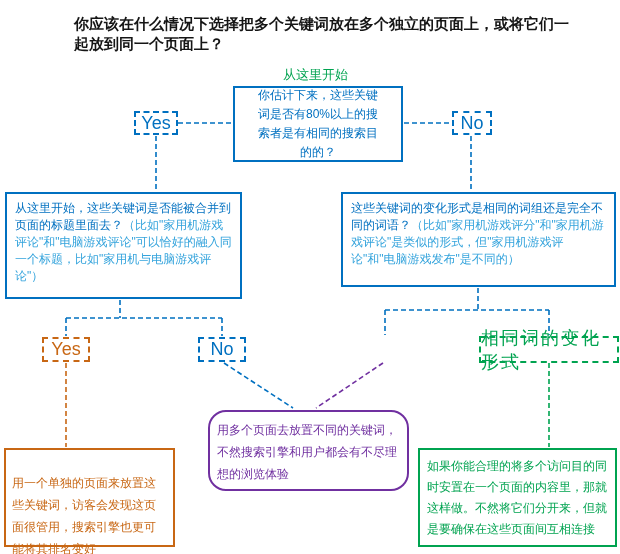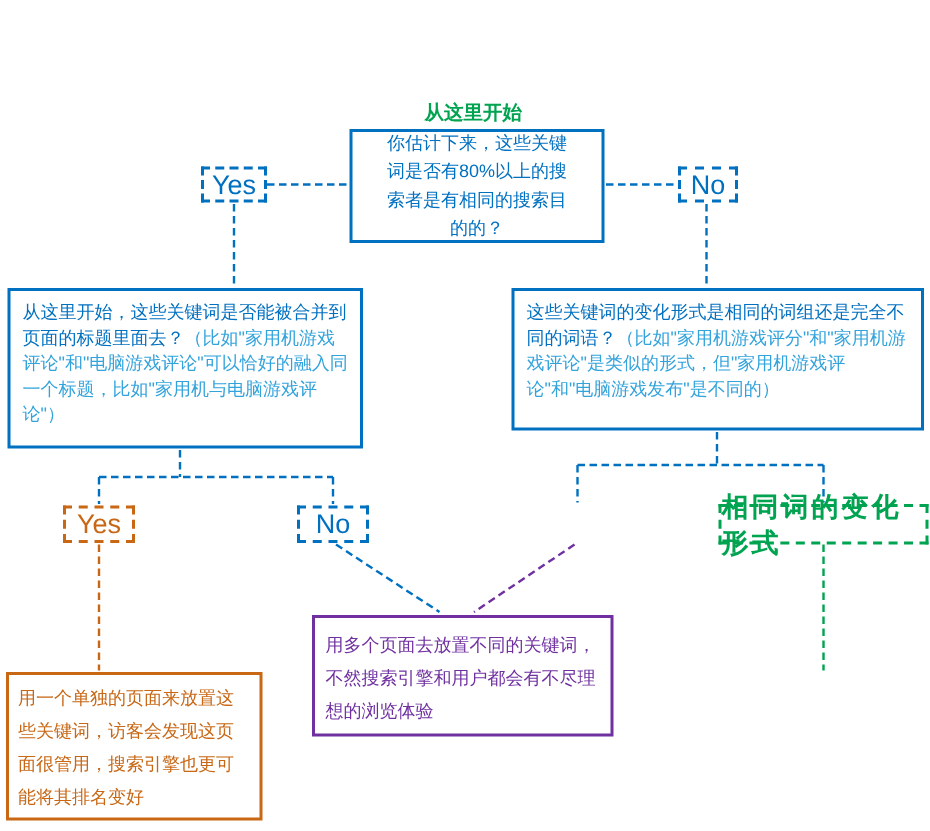--- a/index.html
+++ b/index.html
@@ -15,27 +15,27 @@
   .line-green  { stroke:var(--green,#00A350); }
 
   .node { position:absolute; }
 
   .title {
     left:74px; top:14px; width:505px;
     font-size:15px; font-weight:bold; color:#151515; line-height:20px;
   }
   .start-label {
     left:283px; top:66px;
-    font-size:13px; font-weight:bold; color:var(--green,#00A350);
+    font-size:13px; font-weight:normal; color:var(--green,#00A350);
   }
 
   .box { border:2px solid; font-size:12px; }
   .box-blue   { border-color:var(--blue,#0070C0);   color:var(--blue,#0070C0); }
   .box-orange { border-color:var(--orange,#C86714); color:var(--orange,#C86714); }
-  .box-purple { border-color:var(--purple,#7030A0); color:var(--purple,#7030A0); }
+  .box-purple { border-color:var(--purple,#7030A0); color:var(--purple,#7030A0);border-radius:18px; }
   .box-green  { border-color:var(--green,#00A350);  color:var(--green,#00A350); }
 
   .q-top {
     left:233px; top:86px; width:170px; height:76px;
     display:flex; align-items:center; justify-content:center; text-align:center;
     line-height:19px; padding:4px 21px;
   }
   .q-left  { left:5px;   top:192px; width:237px; height:107px; line-height:17px; padding:6px 8px; text-align:left; }
   .q-right { left:341px; top:192px; width:275px; height:95px;  line-height:17px; padding:6px 8px; text-align:left; }
   .note { color:var(--light_blue,#33A3DC); }
@@ -49,24 +49,24 @@
   .tag-yes-left{ left:42px;  top:337px; width:48px; height:25px; border-color:var(--orange,#C86714); color:var(--orange,#C86714); }
   .tag-no-left { left:198px; top:337px; width:48px; height:25px; border-color:var(--blue,#0070C0); color:var(--blue,#0070C0); }
   .tag-diff {
     left:306px; top:336px; width:160px; height:27px;
     border-color:var(--purple,#7030A0); color:var(--purple,#7030A0);
     font-weight:bold; letter-spacing:4px;
   }
   .tag-same {
     left:479px; top:336px; width:140px; height:27px;
     border-color:var(--green,#00A350); color:var(--green,#00A350);
-    font-weight:bold; letter-spacing:2px;
+    font-weight:normal; letter-spacing:2px;
   }
 
-  .r-single  { left:4px;   top:448px; width:171px; height:99px; line-height:22px; padding:4px 6px; }
+  .r-single  { left:4px;   top:448px; width:171px; height:99px; line-height:22px; padding:22px 6px; }
   .r-multi   { left:208px; top:410px; width:201px; height:81px; line-height:22px; padding:7px; }
   .r-combine { left:418px; top:448px; width:199px; height:99px; line-height:21px; padding:6px 7px; }
 </style>
 </head>
 <body>
 
 <div class="canvas">
 
   <svg class="connectors" viewBox="0 0 620 554" xmlns="http://www.w3.org/2000/svg">
     <g>
@@ -82,20 +82,21 @@
       <path class="line-purple" d="M383 363 L316 408"></path>
     </g>
     <g>
       <path class="line-orange" d="M66 363 V447"></path>
     </g>
     <g>
       <path class="line-green" d="M549 363 V447"></path>
     </g>
   </svg>
 
+  <div class="node title">你应该在什么情况下选择把多个关键词放在多个独立的页面上，或将它们一起放到同一个页面上？</div>
 
   <div class="node start-label">从这里开始</div>
 
   <div class="node box box-blue q-top">
     <span>你估计下来，这些关键词是否有80%以上的搜索者是有相同的搜索目的的？</span>
   </div>
 
   <div class="node tag tag-yes-top">
     <span>Yes</span>
   </div>
@@ -123,14 +124,17 @@
   </div>
 
   <div class="node box box-orange r-single">
     <span>用一个单独的页面来放置这些关键词，访客会发现这页面很管用，搜索引擎也更可能将其排名变好</span>
   </div>
 
   <div class="node box box-purple r-multi">
     <span>用多个页面去放置不同的关键词，不然搜索引擎和用户都会有不尽理想的浏览体验</span>
   </div>
 
+  <div class="node box box-green r-combine">
+    <span>如果你能合理的将多个访问目的同时安置在一个页面的内容里，那就这样做。不然将它们分开来，但就是要确保在这些页面间互相连接</span>
+  </div>
 
 </div>
 
 </body></html>

